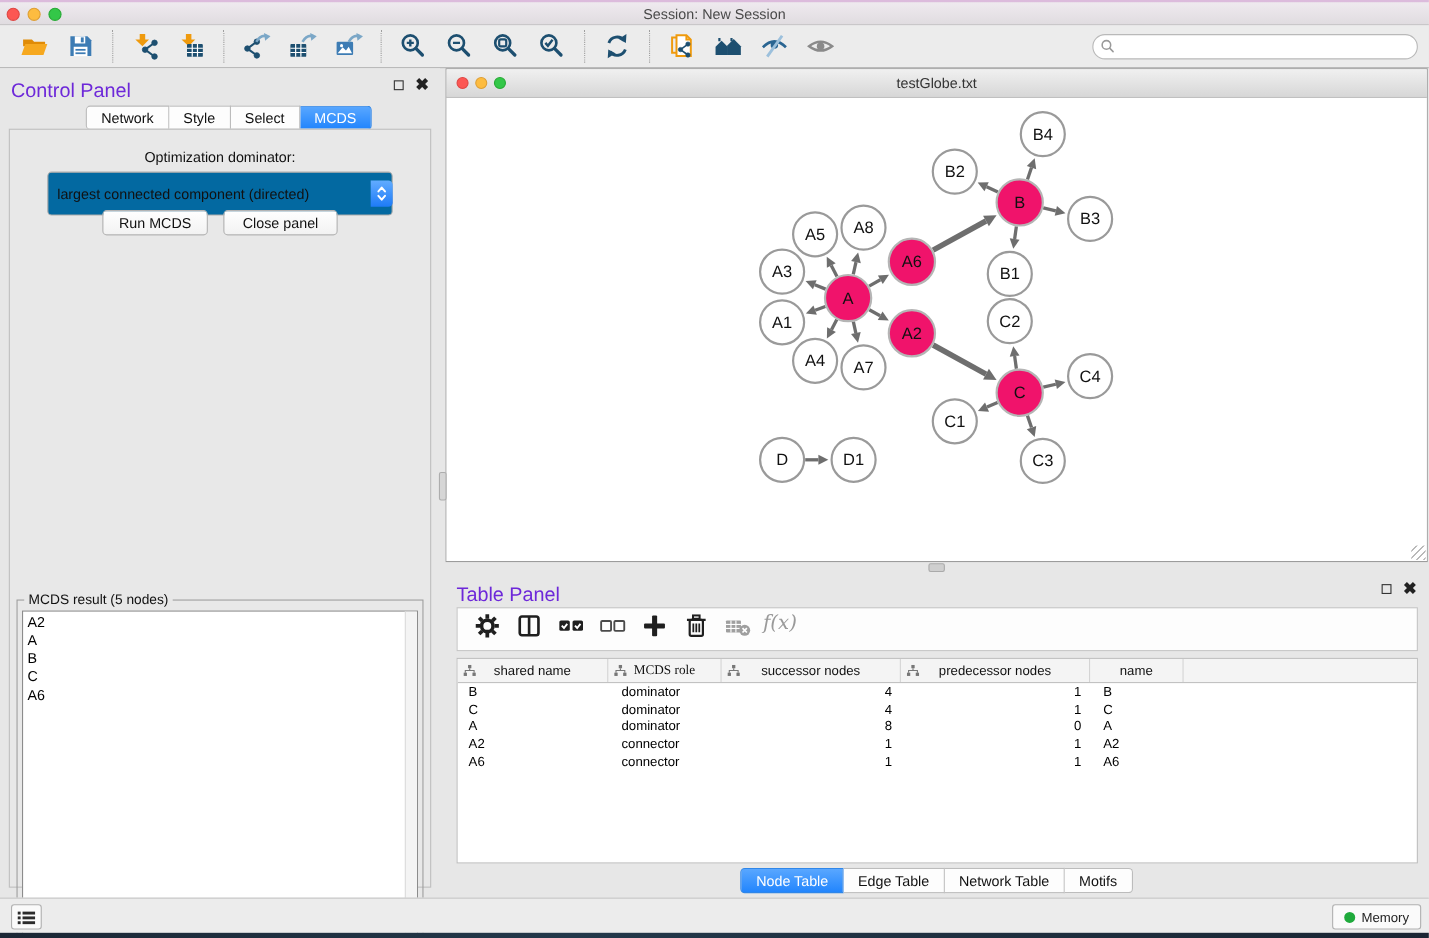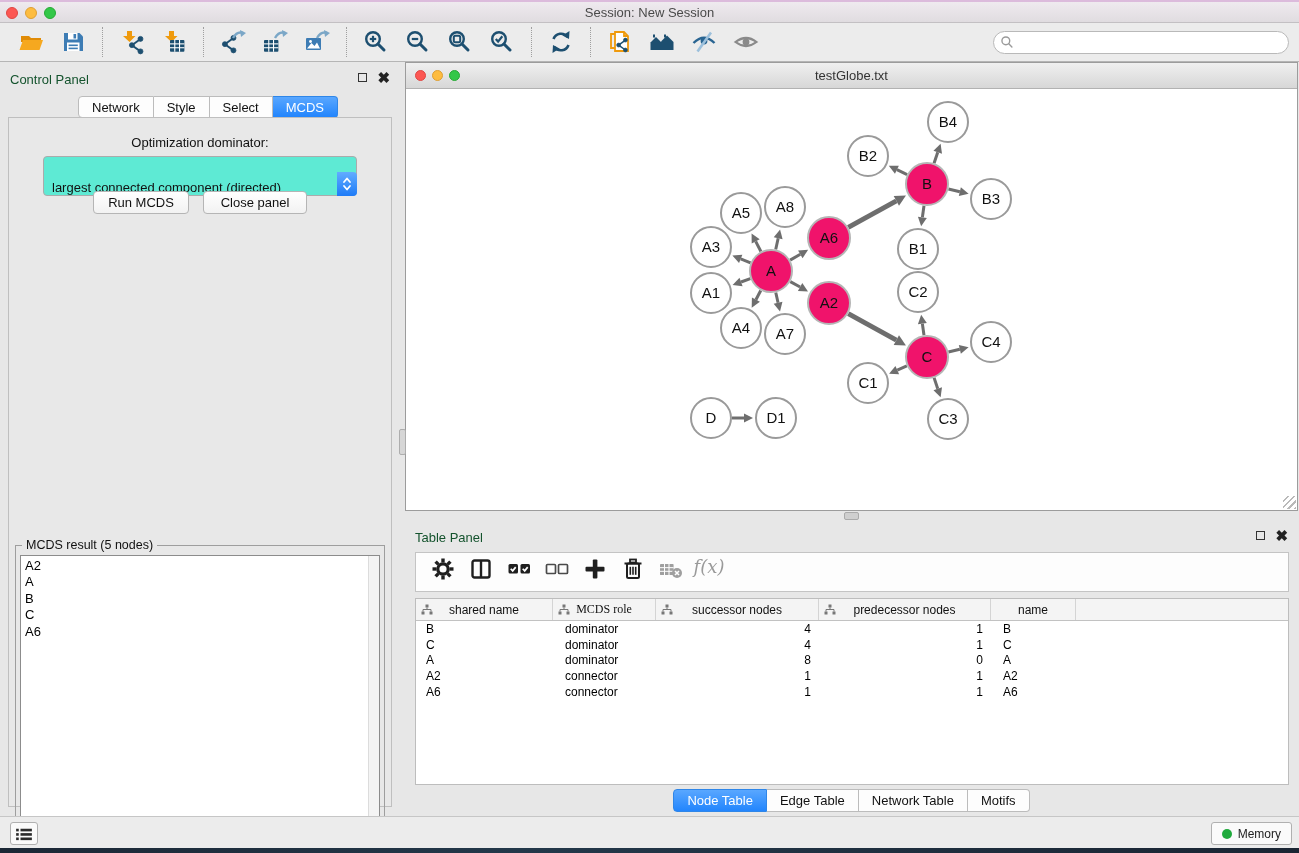--- a/index.html
+++ b/index.html
@@ -22,34 +22,34 @@
   .tb-ico { width:30px; height:30px; display:inline-flex; align-items:center; justify-content:center; margin:0 6px; cursor:default; }
   .tb-ico svg { width:26px; height:26px; }
   .tb-sep { width:0; height:30px; border-left:1px dotted #9f9f9f; margin:0 8px; }
   .searchbox { margin-left:auto; width:296px; height:23px; background:#fff; border:1px solid #b9b9b9;
     border-radius:12px; display:flex; align-items:center; padding:0 6px; }
   .searchbox svg { width:14px; height:14px; flex:0 0 auto; }
   .searchbox input { border:none; outline:none; flex:1; font-size:12px; background:transparent; margin-left:4px; font-family:"Liberation Sans",sans-serif; }
 
   
   .ctrl { position:absolute; left:0; top:62px; width:400px; height:753px; background:#e7e7e7; }
-  .panel-title { position:absolute; left:10px; top:10px; font-size:13px; color:#14532d; }
+  .panel-title { position:absolute; left:10px; top:10px; font-size:18px; color:#6d28d9; }
   .panel-btns { position:absolute; right:10px; top:10px; display:flex; gap:10px; align-items:center; }
   .float-ico { width:9px; height:9px; border:1.6px solid #333; display:inline-block; }
   .close-ico { font-size:15px; font-weight:700; color:#222; line-height:11px; }
   .cp-tabs { position:absolute; left:78px; top:34px; display:flex; }
   .cp-tab { height:22px; padding:0 13px; background:#fdfdfd; border:1px solid #bcbcbc; border-left:none;
     display:flex; align-items:center; font-size:13px; color:#111; }
   .cp-tab:first-child { border-left:1px solid #bcbcbc; border-radius:4px 0 0 4px; }
   .cp-tab:last-child { border-radius:0 4px 4px 0; }
   .cp-tab.active { background:linear-gradient(#59a7ff,#2285fd); color:#fff; border-color:#2f86e8; }
   .cp-content { position:absolute; left:8px; top:55px; width:384px; height:690px; border:1px solid #bfbfbf; background:#e8e8e8; }
   .opt-label { position:absolute; left:0; right:0; top:17px; text-align:center; font-size:13px; color:#111; }
-  .dropdown { position:absolute; left:34px; top:38px; width:314px; height:40px; background:#5eead4;
-    border:1px solid #ababab; border-radius:4px; display:flex; align-items:flex-end; }
+  .dropdown { position:absolute; left:34px; top:38px; width:314px; height:40px; background:#0369a1;
+    border:1px solid #ababab; border-radius:4px; display:flex; align-items:center; }
   .dropdown .val { flex:1; padding-left:8px; font-size:13px; color:#111; white-space:nowrap; overflow:hidden; }
   .dd-stepper { width:20px; height:24px; margin:-1px -1px -1px 0; border-radius:0 4px 4px 0;
     background:linear-gradient(#62acff,#1e7bf7); display:flex; align-items:center; justify-content:center; }
   .btn { position:absolute; height:23px; background:linear-gradient(#ffffff,#f2f2f2); border:1px solid #b5b5b5;
     border-radius:4px; font-size:13px; color:#111; display:flex; align-items:center; justify-content:center; }
   .fieldset { position:absolute; left:6px; top:395px; width:370px; height:338px; border:1px solid #9e9e9e;margin-top:32px; }
   .fieldset .legend { position:absolute; left:6px; top:-8px; background:#e8e8e8; padding:0 4px; font-size:12.5px; color:#111; }
   .listbox { position:absolute; left:4px; top:9px; right:4px; bottom:4px; background:#fff; border:1px solid #8c8c8c; }
   .listbox .scroll { position:absolute; right:0; top:0; bottom:0; width:11px; background:#f4f4f4; border-left:1px solid #dcdcdc; }
   .list-item { font-size:13px; line-height:16.4px; padding-left:4px; color:#000; }

